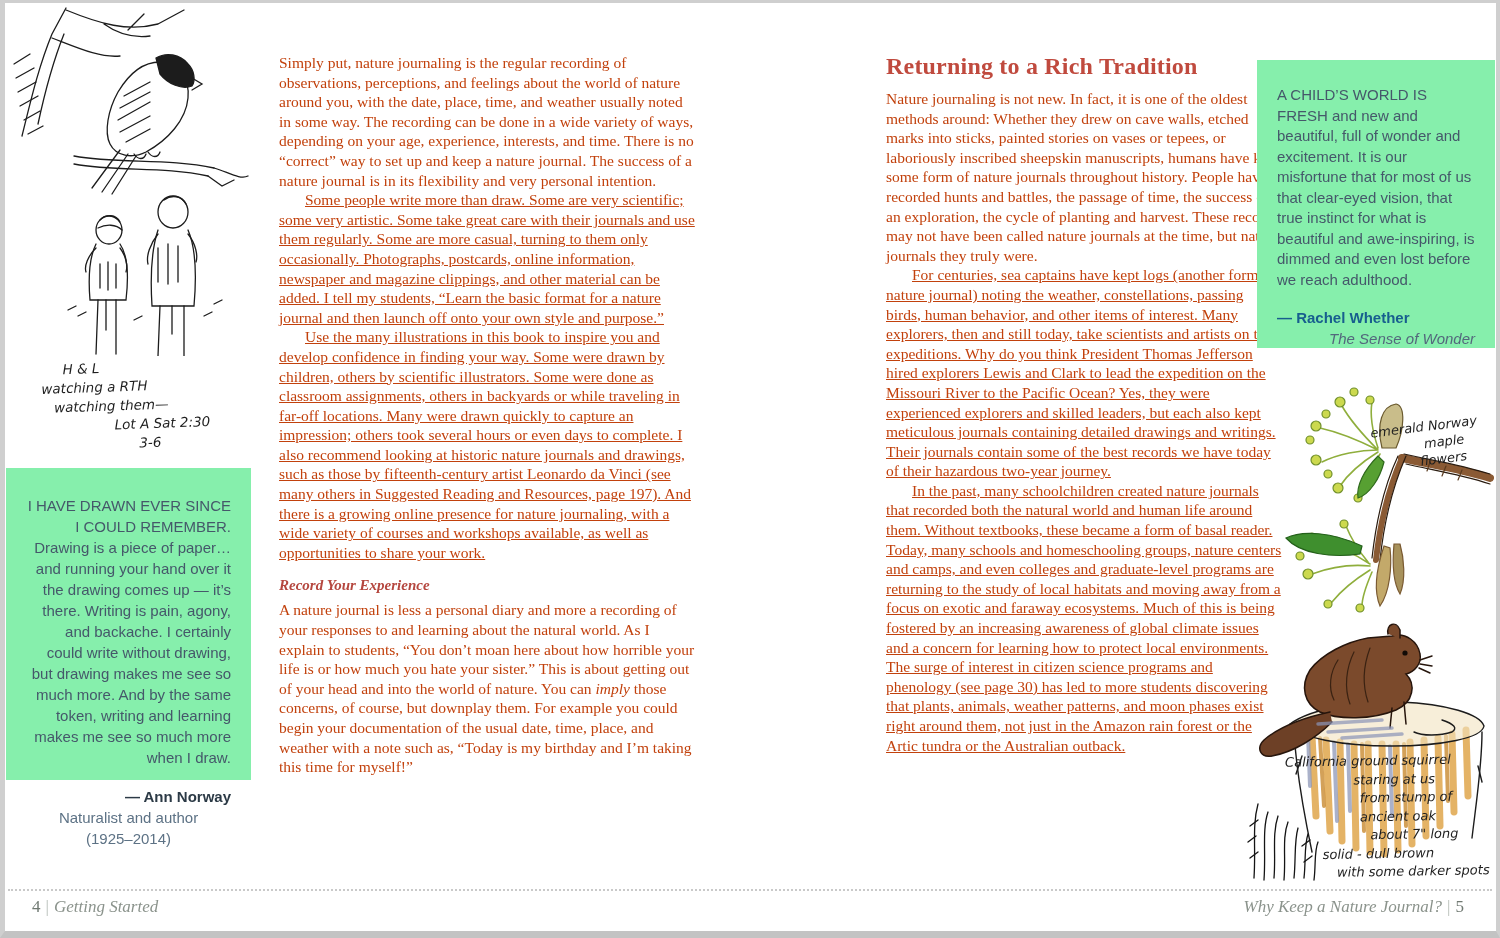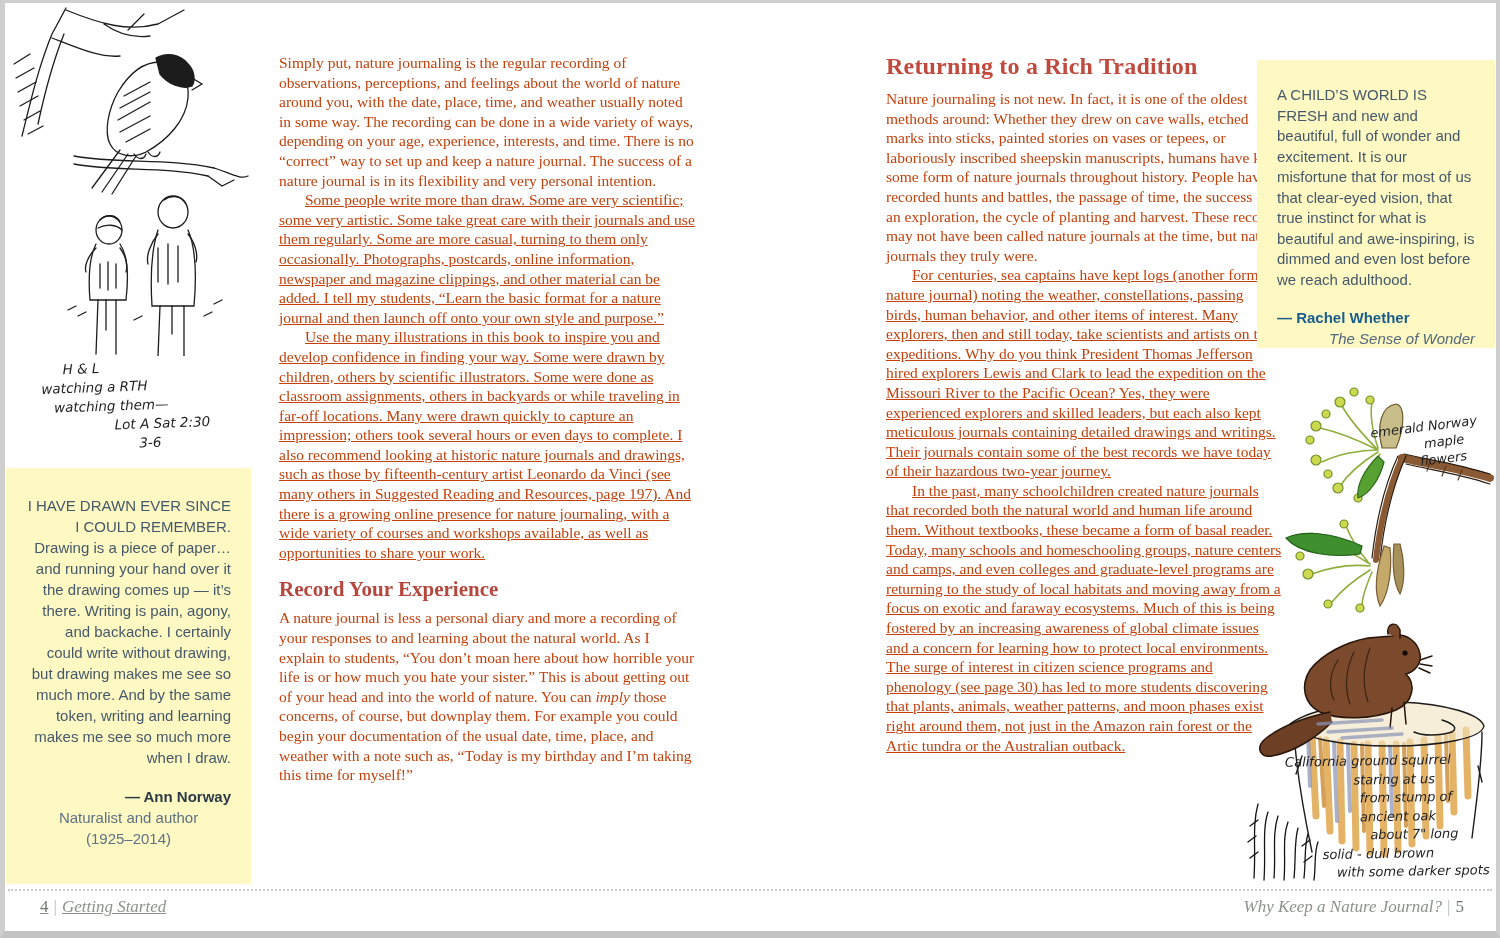--- a/index.html
+++ b/index.html
@@ -11,47 +11,47 @@
   
   .sketch{position:absolute;}
   .hw{position:absolute;font-family:"DejaVu Sans",sans-serif;font-style:italic;
       color:#1f1f1f;z-index:10;}
   .hw-line{white-space:nowrap;}
   .hawk-cap{left:42px;top:358px;font-size:13.5px;line-height:19px;transform:rotate(-2deg);}
   .maple-cap{left:1372px;top:418px;font-size:13px;line-height:17px;transform:rotate(-7deg);}
   .squirrel-cap{left:1276px;top:752px;font-size:13px;line-height:18.5px;transform:rotate(-1deg);}
 
   
-  .quote-box{position:absolute;background:#fef9c3;box-sizing:border-box;
+  .quote-box{position:absolute;background:#86efac;box-sizing:border-box;
              font-family:"Liberation Sans",sans-serif;color:#45586a;}
-  .qb-left{left:6px;top:468px;width:245px;height:416px;padding:27px 20px 0;text-align:right;
+  .qb-left{left:6px;top:468px;width:245px;height:312px;padding:27px 20px 0;text-align:right;
            font-size:15px;line-height:21px;}
   .qb-right{left:1257px;top:60px;width:238px;height:288px;padding:25px 20px 0;text-align:left;
             font-size:15px;line-height:20.5px;}
   .qb-attr{margin-top:18px;font-weight:bold;color:#2c3a46;}
   .qb-right .qb-attr{color:#175e8e;}
   .qb-role{color:#5d7285;text-align:center;}
   .qb-work{color:#53687c;font-style:italic;text-align:right;}
 
   
   .article{position:absolute;top:53px;}
   .article-left{left:279px;width:417px;}
   .article-right{left:838px;width:396px;margin-left:48px;}
   .article h2{margin:0 0 9px 0;font-size:24px;font-weight:bold;color:#c04a3e;
               font-family:"Liberation Serif",serif;letter-spacing:.2px;}
-  .article h3{margin:15px 0 6px 0;font-size:21px;font-weight:600;
+  .article h3{margin:15px 0 6px 0;font-size:15px;font-style:italic;font-weight:600;
               color:#b5473f;}
   .para{margin:0;font-size:15.5px;line-height:19.6px;color:#c2410c;text-align:left;}
   .para.indent{text-indent:26px;text-decoration:underline;}
   .para em{font-style:italic;}
 
   
   .rule{position:absolute;left:8px;top:889px;width:1484px;border-top:2px dotted #c9c9c9;}
   .footer{position:absolute;top:897px;font-size:17px;color:#8b938c;z-index:20;}
-  .footer-left{left:40px;text-decoration:underline;}
+  .footer-left{left:32px;}
   .footer-right{right:36px;text-align:right;}
   .footer .pnum{font-style:normal;color:#707972;}
   .footer .sep{color:#b6bdb7;padding:0 5px;font-style:normal;}
   .footer .sec{font-style:italic;}
 </style>
 </head>
 <body>
 
 <div class="spread">
 

